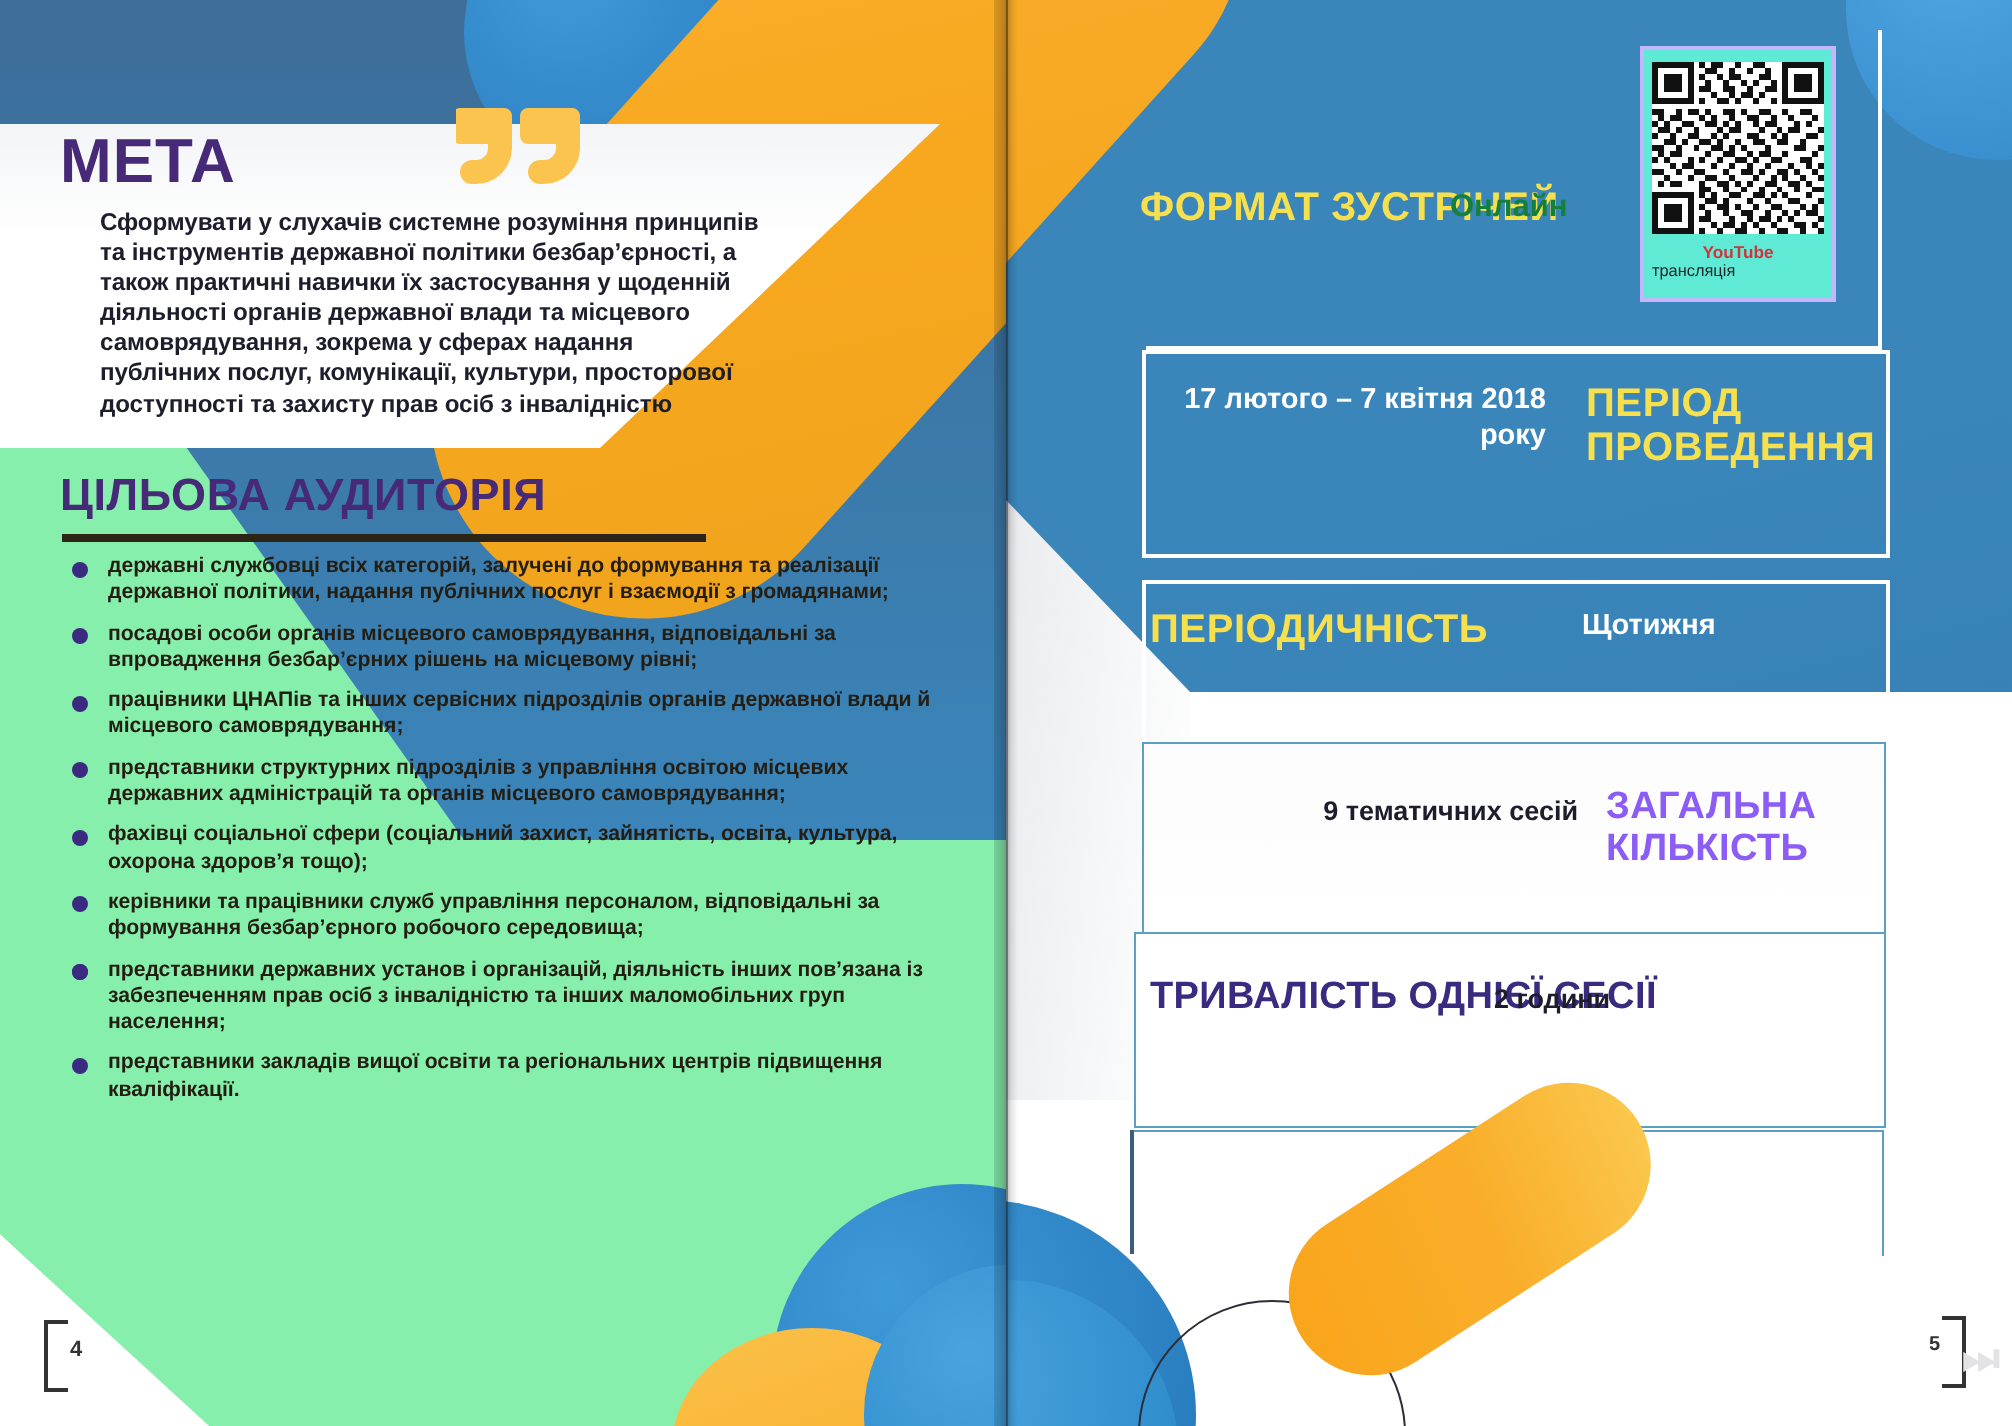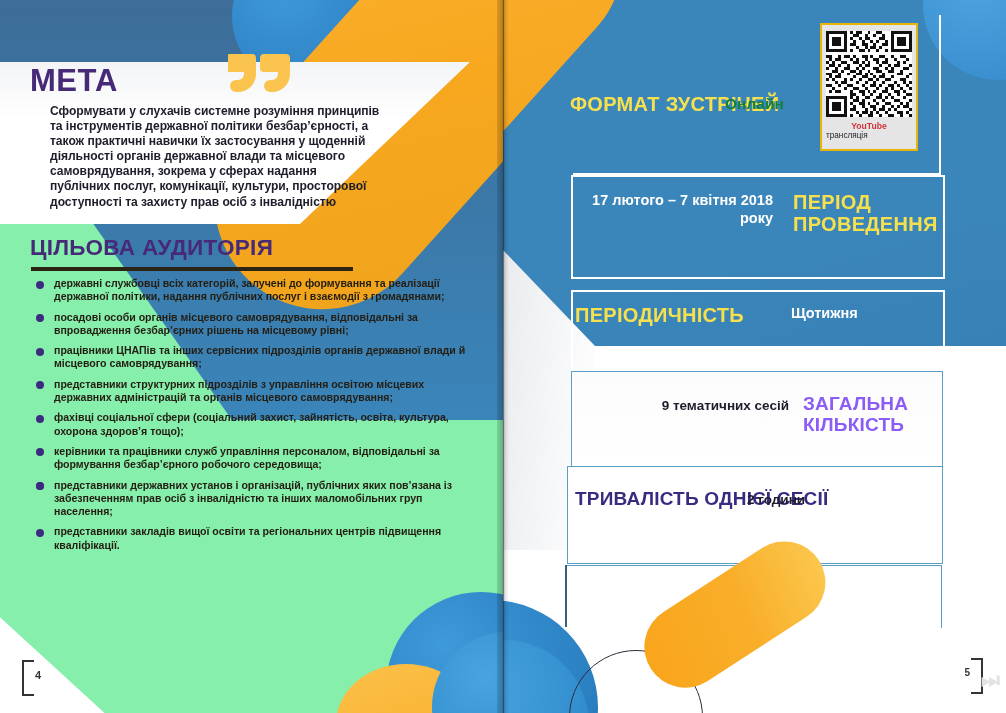--- a/index.html
+++ b/index.html
@@ -201,21 +201,21 @@
   .panel1-frame{
     position:absolute;left:70px;top:15px;width:366px;height:158px;
     border-right:2.5px solid #ffffff;border-bottom:2.5px solid #ffffff;
   }
   .t-format{left:67px;top:94px;font-size:20px;color:#f6e04e;letter-spacing:.3px;text-align:left;}
   .v-format{left:222px;top:95px;font-size:15.5px;color:#15803d;font-weight:bold;}
 
   
   .qr-box{
     position:absolute;left:317px;top:23px;width:98px;height:128px;
-    background:#e5e5e5;border:2px solid #eab308;padding:4px;box-sizing:border-box;
+    background:#5eead4;border:2px solid #c4b5fd;padding:4px;box-sizing:border-box;
   }
   .qr-img{width:100%;height:90px;display:block;}
   .qr-cap1{font-size:8.6px;color:#d4333b;font-weight:bold;text-align:center;margin-top:3px;line-height:1.05;}
   .qr-cap2{font-size:8.2px;color:#23252b;line-height:1.1;}
 
   
   .panel2-frame{
     position:absolute;left:68px;top:175px;width:370px;height:100px;
     border:2.5px solid #ffffff;
   }
@@ -294,21 +294,21 @@
     <div class="aud-rule"></div>
 
     <ul class="aud-list">
       <li><span class="dot"></span><span>державні службовці всіх категорій, залучені до формування та реалізації державної політики, надання публічних послуг і взаємодії з громадянами;</span></li>
       <li><span class="dot"></span><span>посадові особи органів місцевого самоврядування, відповідальні за впровадження безбар’єрних рішень на місцевому рівні;</span></li>
       <li><span class="dot"></span><span>працівники ЦНАПів та інших сервісних підрозділів органів державної влади й місцевого самоврядування;</span></li>
       <li><span class="dot"></span><span>представники структурних підрозділів з управління освітою місцевих державних адміністрацій та органів місцевого самоврядування;</span></li>
       <li><span class="dot"></span><span>фахівці соціальної сфери (соціальний захист, зайнятість, освіта, культура, охорона здоров’я тощо);</span></li>
       <li><span class="dot"></span><span>керівники та працівники служб управління персоналом, відповідальні за формування безбар’єрного робочого середовища;</span></li>
       <li><span class="dot"></span></li>
-      <li><span class="dot"></span><span>представники державних установ і організацій, публічних яких пов’язана із забезпеченням прав осіб з інвалідністю та інших маломобільних груп населення;</span></li>
+      <li><span class="dot"></span><span>представники державних установ і організацій, діяльність інших пов’язана із забезпеченням прав осіб з інвалідністю та інших маломобільних груп населення;</span></li>
       <li><span class="dot"></span><span>представники закладів вищої освіти та регіональних  центрів підвищення кваліфікації.</span></li>
     </ul>
 
     <div class="l-circ-b1"></div>
     <div class="l-circ-o1"></div>
     <div class="l-circ-b2"></div>
     <div class="l-white-corner"></div>
 
     <div class="pg-left">
       <span class="brk"></span>

